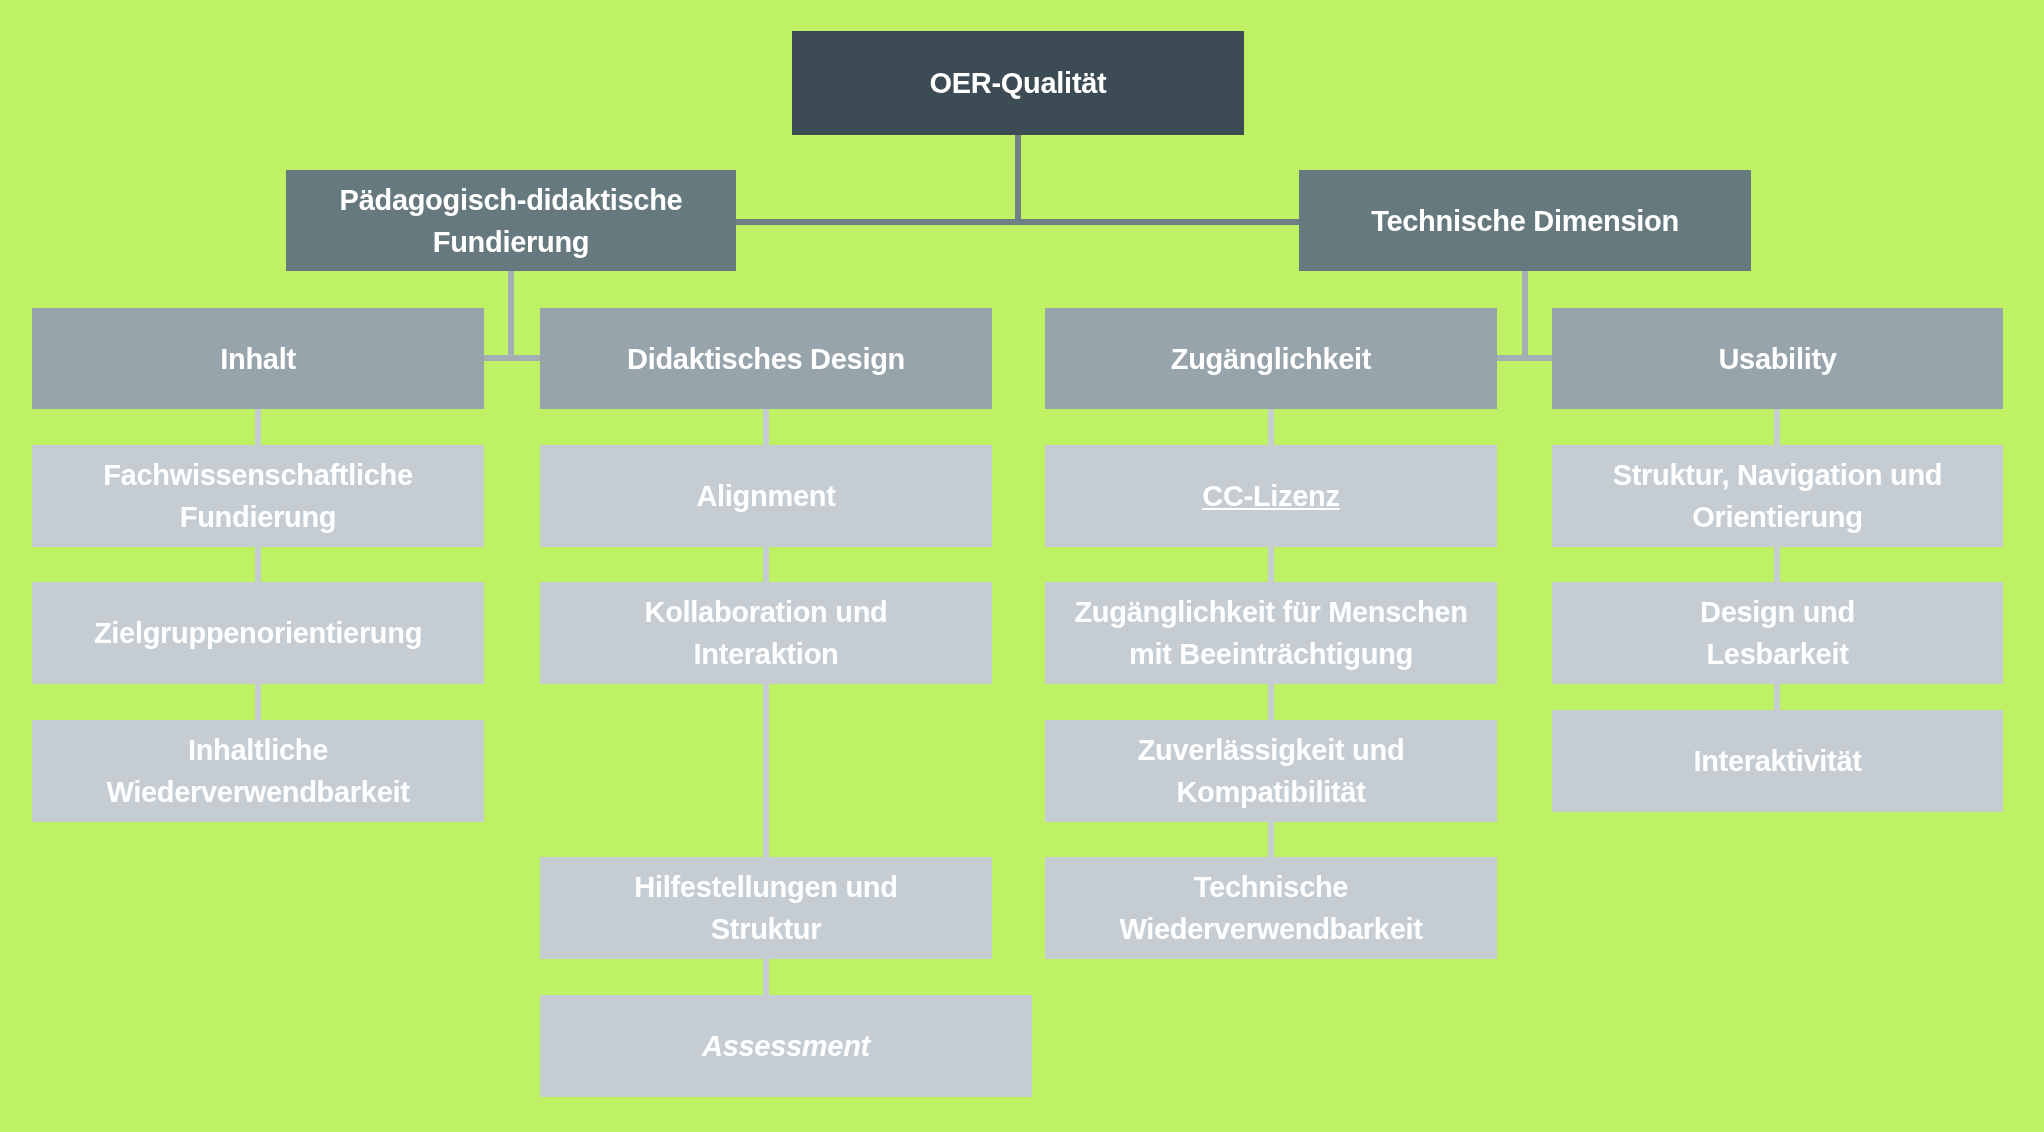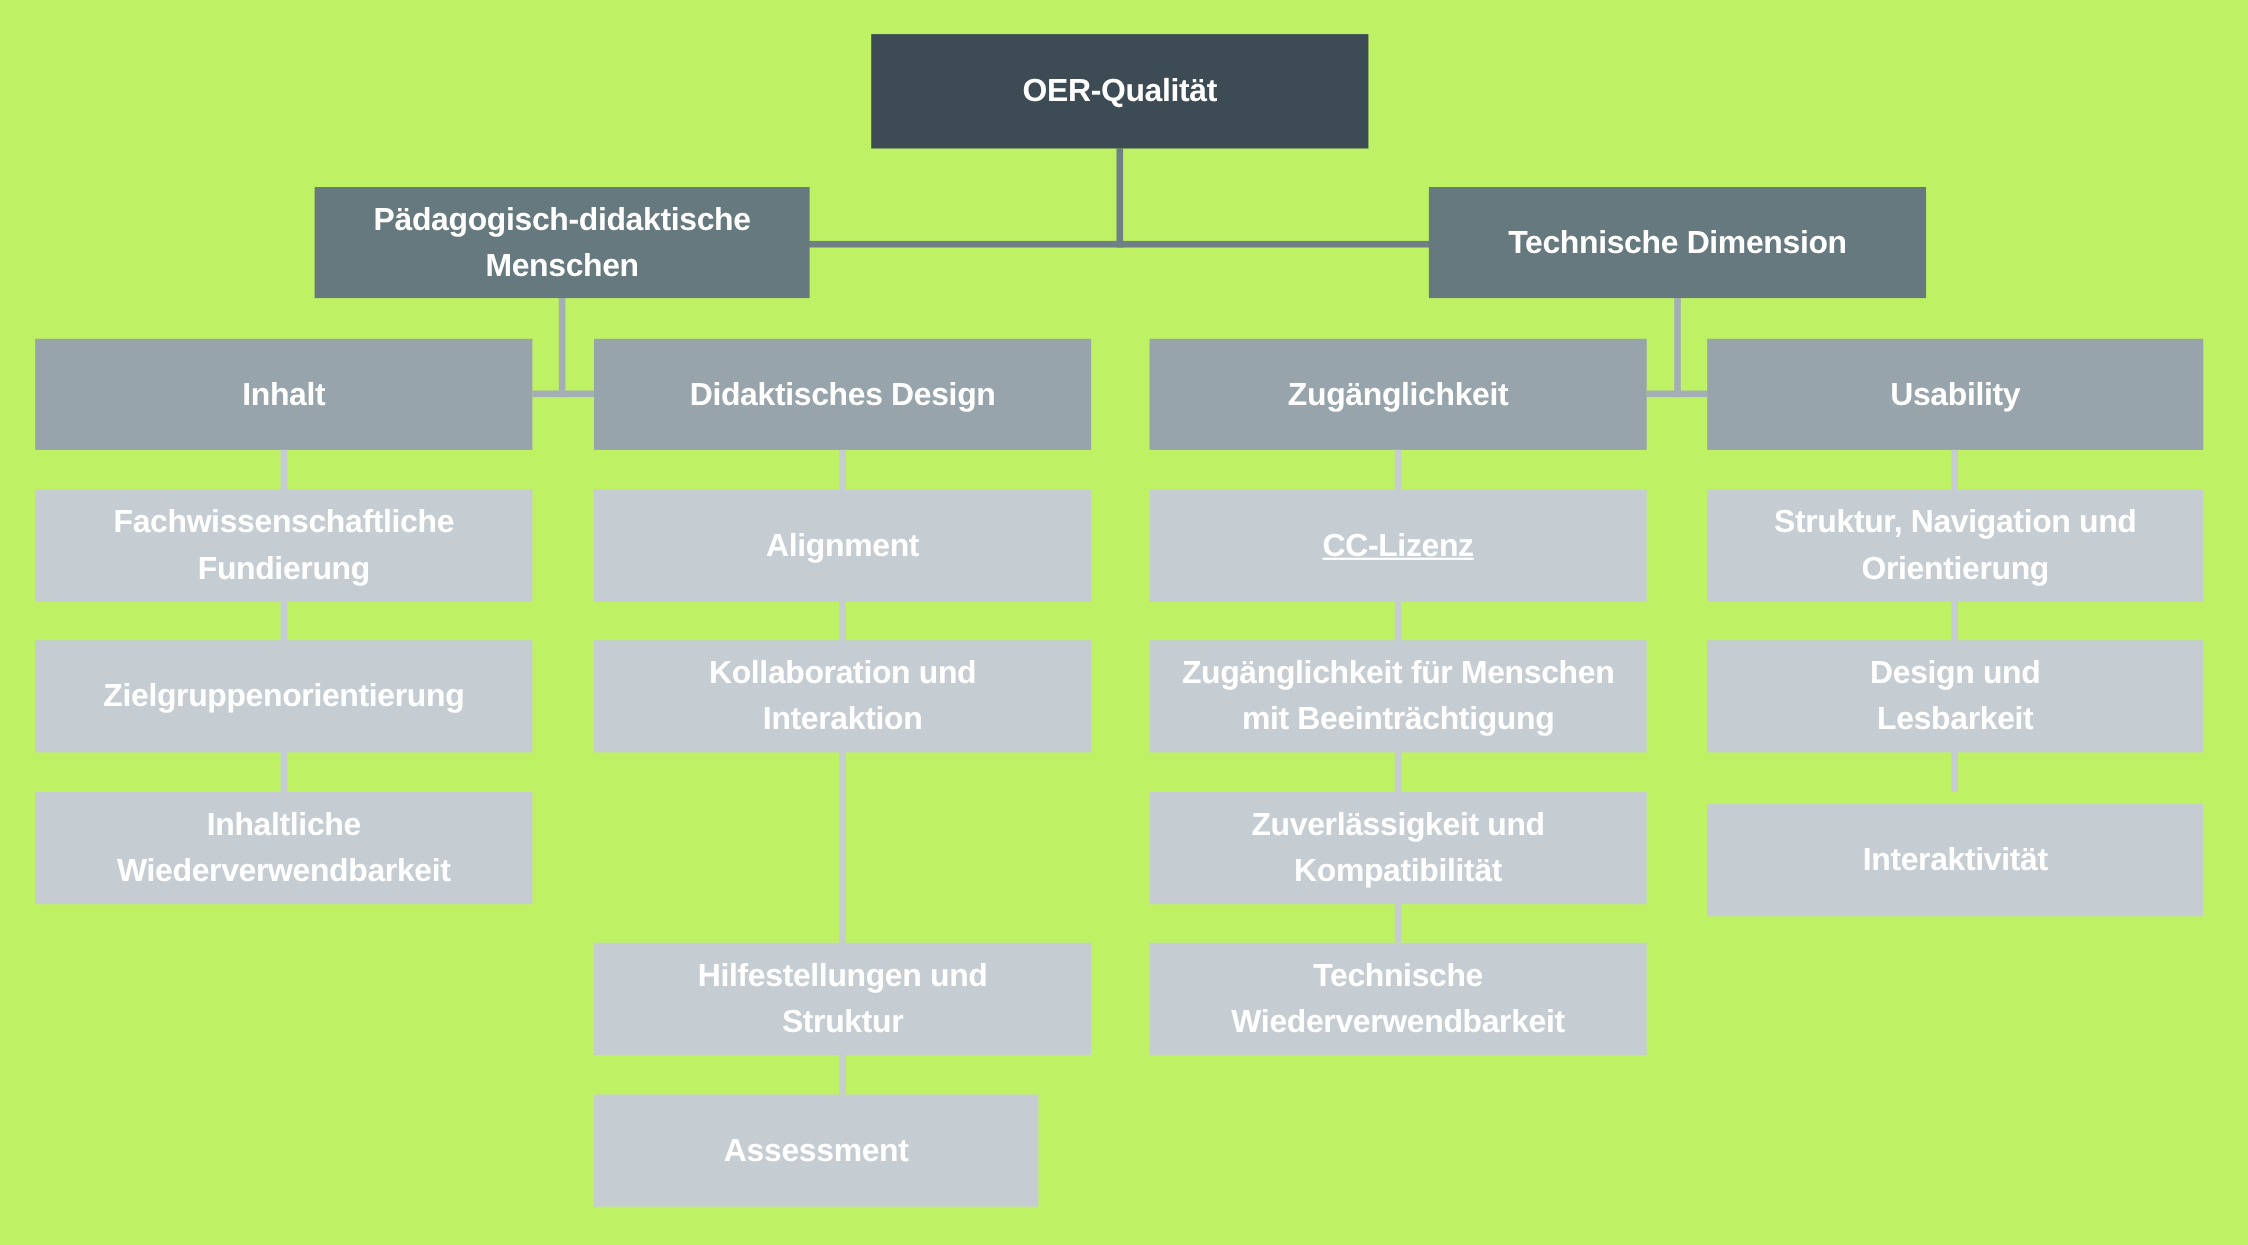--- a/index.html
+++ b/index.html
@@ -55,48 +55,48 @@
   <div class="line line-l2" style="left:1497px; top:355px; width:55px; height:6px;"></div>
 
   <div class="line line-l3" style="left:255px;  top:409px; width:6px; height:311px;"></div>
   <div class="line line-l3" style="left:763px;  top:409px; width:6px; height:586px;"></div>
   <div class="line line-l3" style="left:1268px; top:409px; width:6px; height:448px;"></div>
   <div class="line line-l3" style="left:1774px; top:409px; width:6px; height:311px;"></div>
 
   <div class="node lvl0" style="left:792px; top:31px; width:452px; height:104px;">OER-Qualität</div>
 
   <div class="node lvl1" style="left:286px; top:170px; width:450px; height:101px;">Pädagogisch-didaktische
-Menschen</div>
+Fundierung</div>
   <div class="node lvl1" style="left:1299px; top:170px; width:452px; height:101px;">Technische Dimension</div>
 
   <div class="node lvl2" style="left:32px; top:308px; width:452px; height:101px;">Inhalt</div>
   <div class="node lvl2" style="left:540px; top:308px; width:452px; height:101px;">Didaktisches Design</div>
   <div class="node lvl2" style="left:1045px; top:308px; width:452px; height:101px;">Zugänglichkeit</div>
   <div class="node lvl2" style="left:1552px; top:308px; width:451px; height:101px;">Usability</div>
 
   <div class="node lvl3" style="left:32px; top:445px; width:452px; height:102px;">Fachwissenschaftliche
 Fundierung</div>
   <div class="node lvl3" style="left:32px; top:582px; width:452px; height:102px;">Zielgruppenorientierung</div>
   <div class="node lvl3" style="left:32px; top:720px; width:452px; height:102px;">Inhaltliche
 Wiederverwendbarkeit</div>
 
   <div class="node lvl3" style="left:540px; top:445px; width:452px; height:102px;">Alignment</div>
   <div class="node lvl3" style="left:540px; top:582px; width:452px; height:102px;">Kollaboration und
 Interaktion</div>
   <div class="node lvl3" style="left:540px; top:857px; width:452px; height:102px;">Hilfestellungen und
 Struktur</div>
-  <div class="node lvl3" style="left:540px; top:995px; width:404px; height:102px;">Assessment</div>
+  <div class="node lvl3" style="left:540px; top:995px; width:492px; height:102px;font-style:italic;">Assessment</div>
 
   <div class="node lvl3" style="left:1045px; top:445px; width:452px; height:102px;text-decoration:underline;">CC-Lizenz</div>
   <div class="node lvl3" style="left:1045px; top:582px; width:452px; height:102px;">Zugänglichkeit für Menschen
 mit Beeinträchtigung</div>
   <div class="node lvl3" style="left:1045px; top:720px; width:452px; height:102px;">Zuverlässigkeit und
 Kompatibilität</div>
   <div class="node lvl3" style="left:1045px; top:857px; width:452px; height:102px;">Technische
 Wiederverwendbarkeit</div>
 
   <div class="node lvl3" style="left:1552px; top:445px; width:451px; height:102px;">Struktur, Navigation und
 Orientierung</div>
   <div class="node lvl3" style="left:1552px; top:582px; width:451px; height:102px;">Design und
 Lesbarkeit</div>
-  <div class="node lvl3" style="left:1552px; top:731px; width:451px; height:102px;">Interaktivität</div>
+  <div class="node lvl3" style="left:1552px; top:710px; width:451px; height:102px;">Interaktivität</div>
 
 </div>
 
 </body></html>

